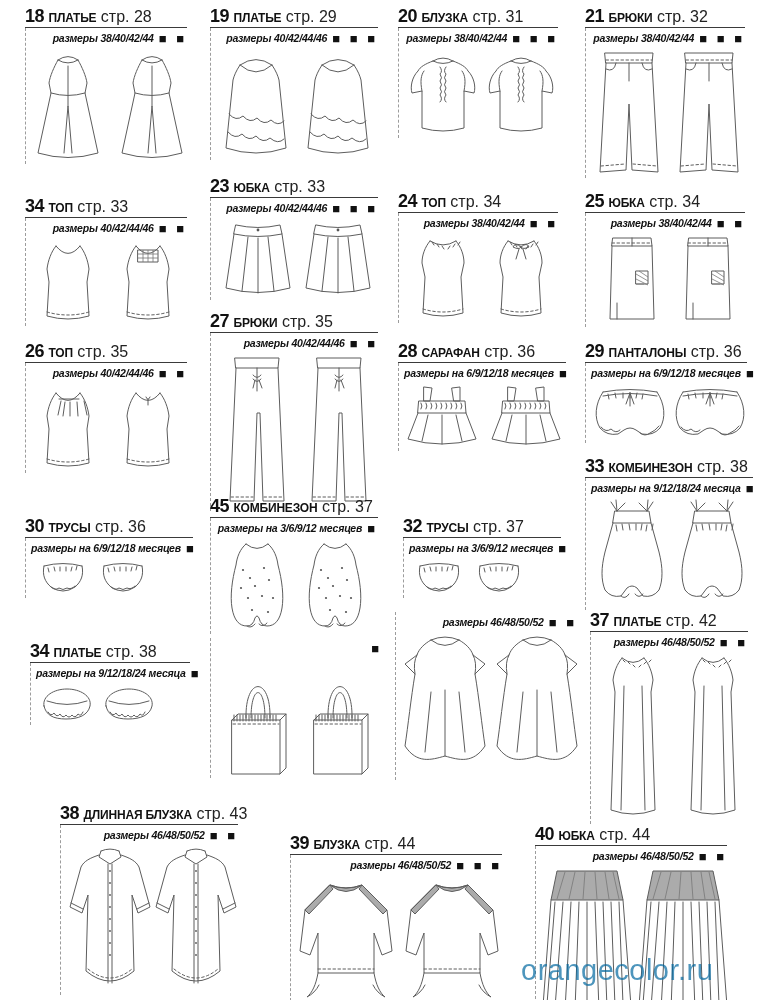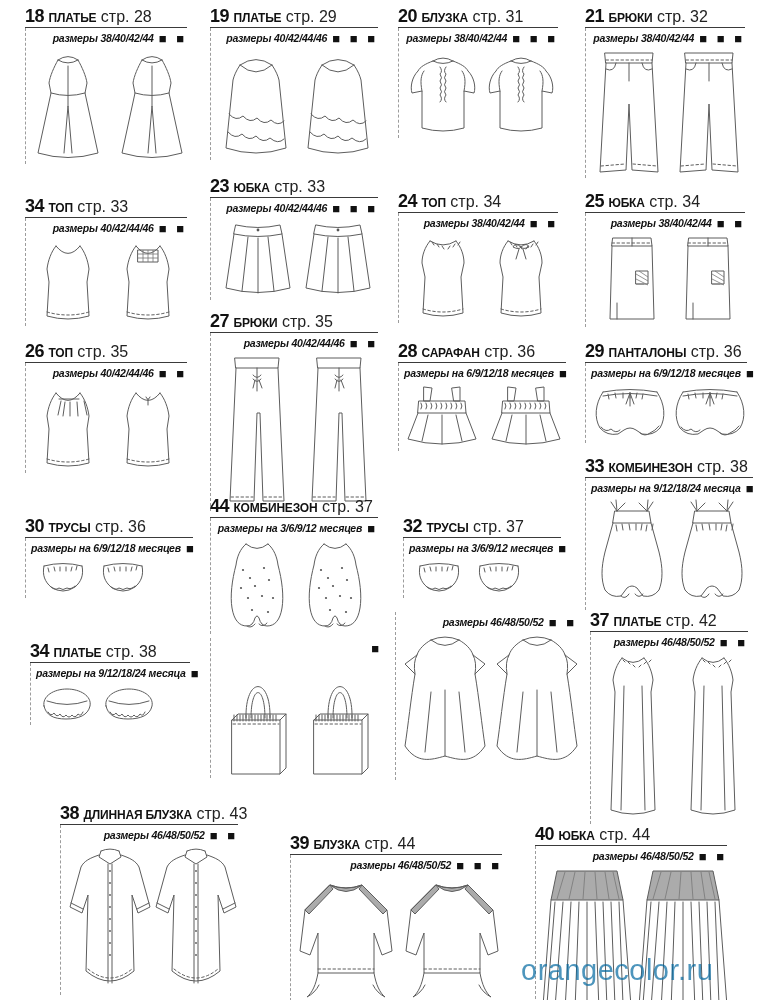--- a/index.html
+++ b/index.html
@@ -403,21 +403,21 @@
         <div class="sizes"><span>размеры на 6/9/12/18 месяцев</span><span class="sq">■</span></div>
       <svg class="dw" width="160" height="40">
           <use href="#g-panty" x="6" y="2"></use>
           <use href="#g-panty" x="66" y="2"></use>
         </svg>
       </div>
   </div>
 
   <div class="item" style="left:210px;top:498px;width:168px">
     <div class="hdr">
-      <span class="num">44</span>
+      <span class="num">45</span>
       <span class="ttl">КОМБИНЕЗОН</span>
       <span class="pg">стр. 37</span>
     </div>
     <div class="body">
         <div class="sizes"><span>размеры на 3/6/9/12 месяцев</span><span class="sq">■</span></div>
       <svg class="dw" width="162" height="96">
           <use href="#g-romper" x="8" y="0"></use>
           <use href="#g-romper" x="86" y="0"></use>
         </svg>
       </div>

